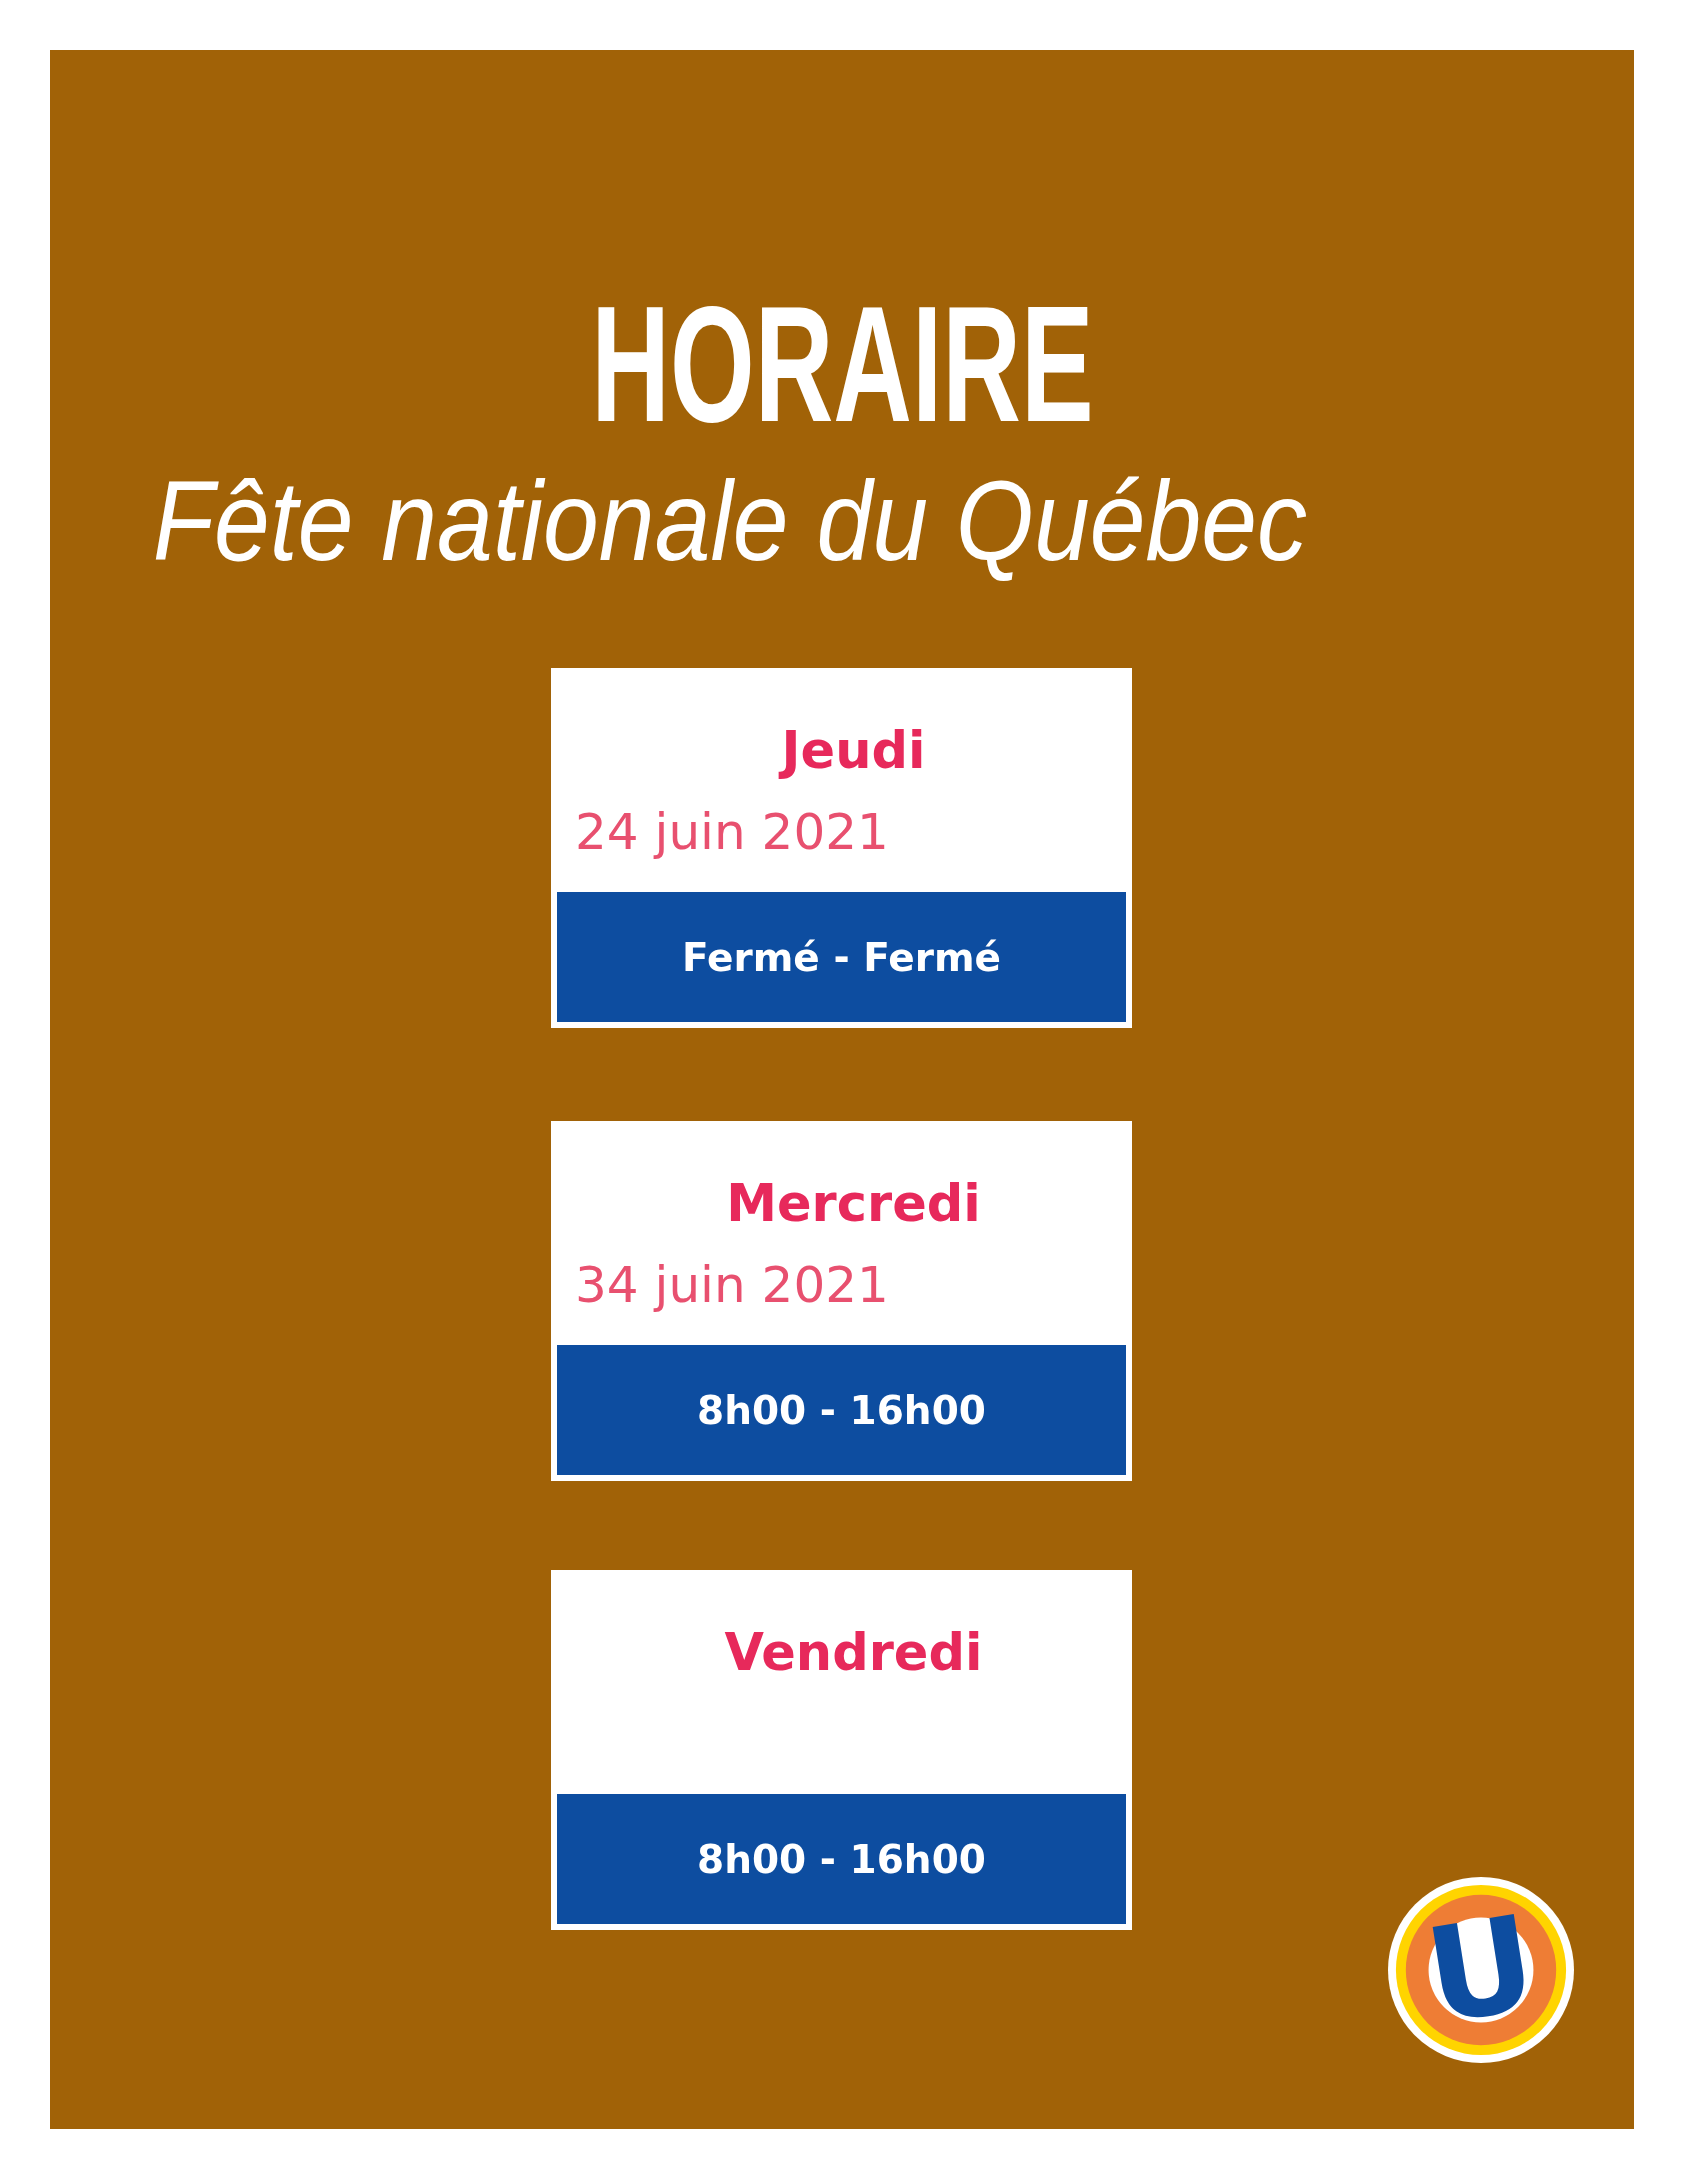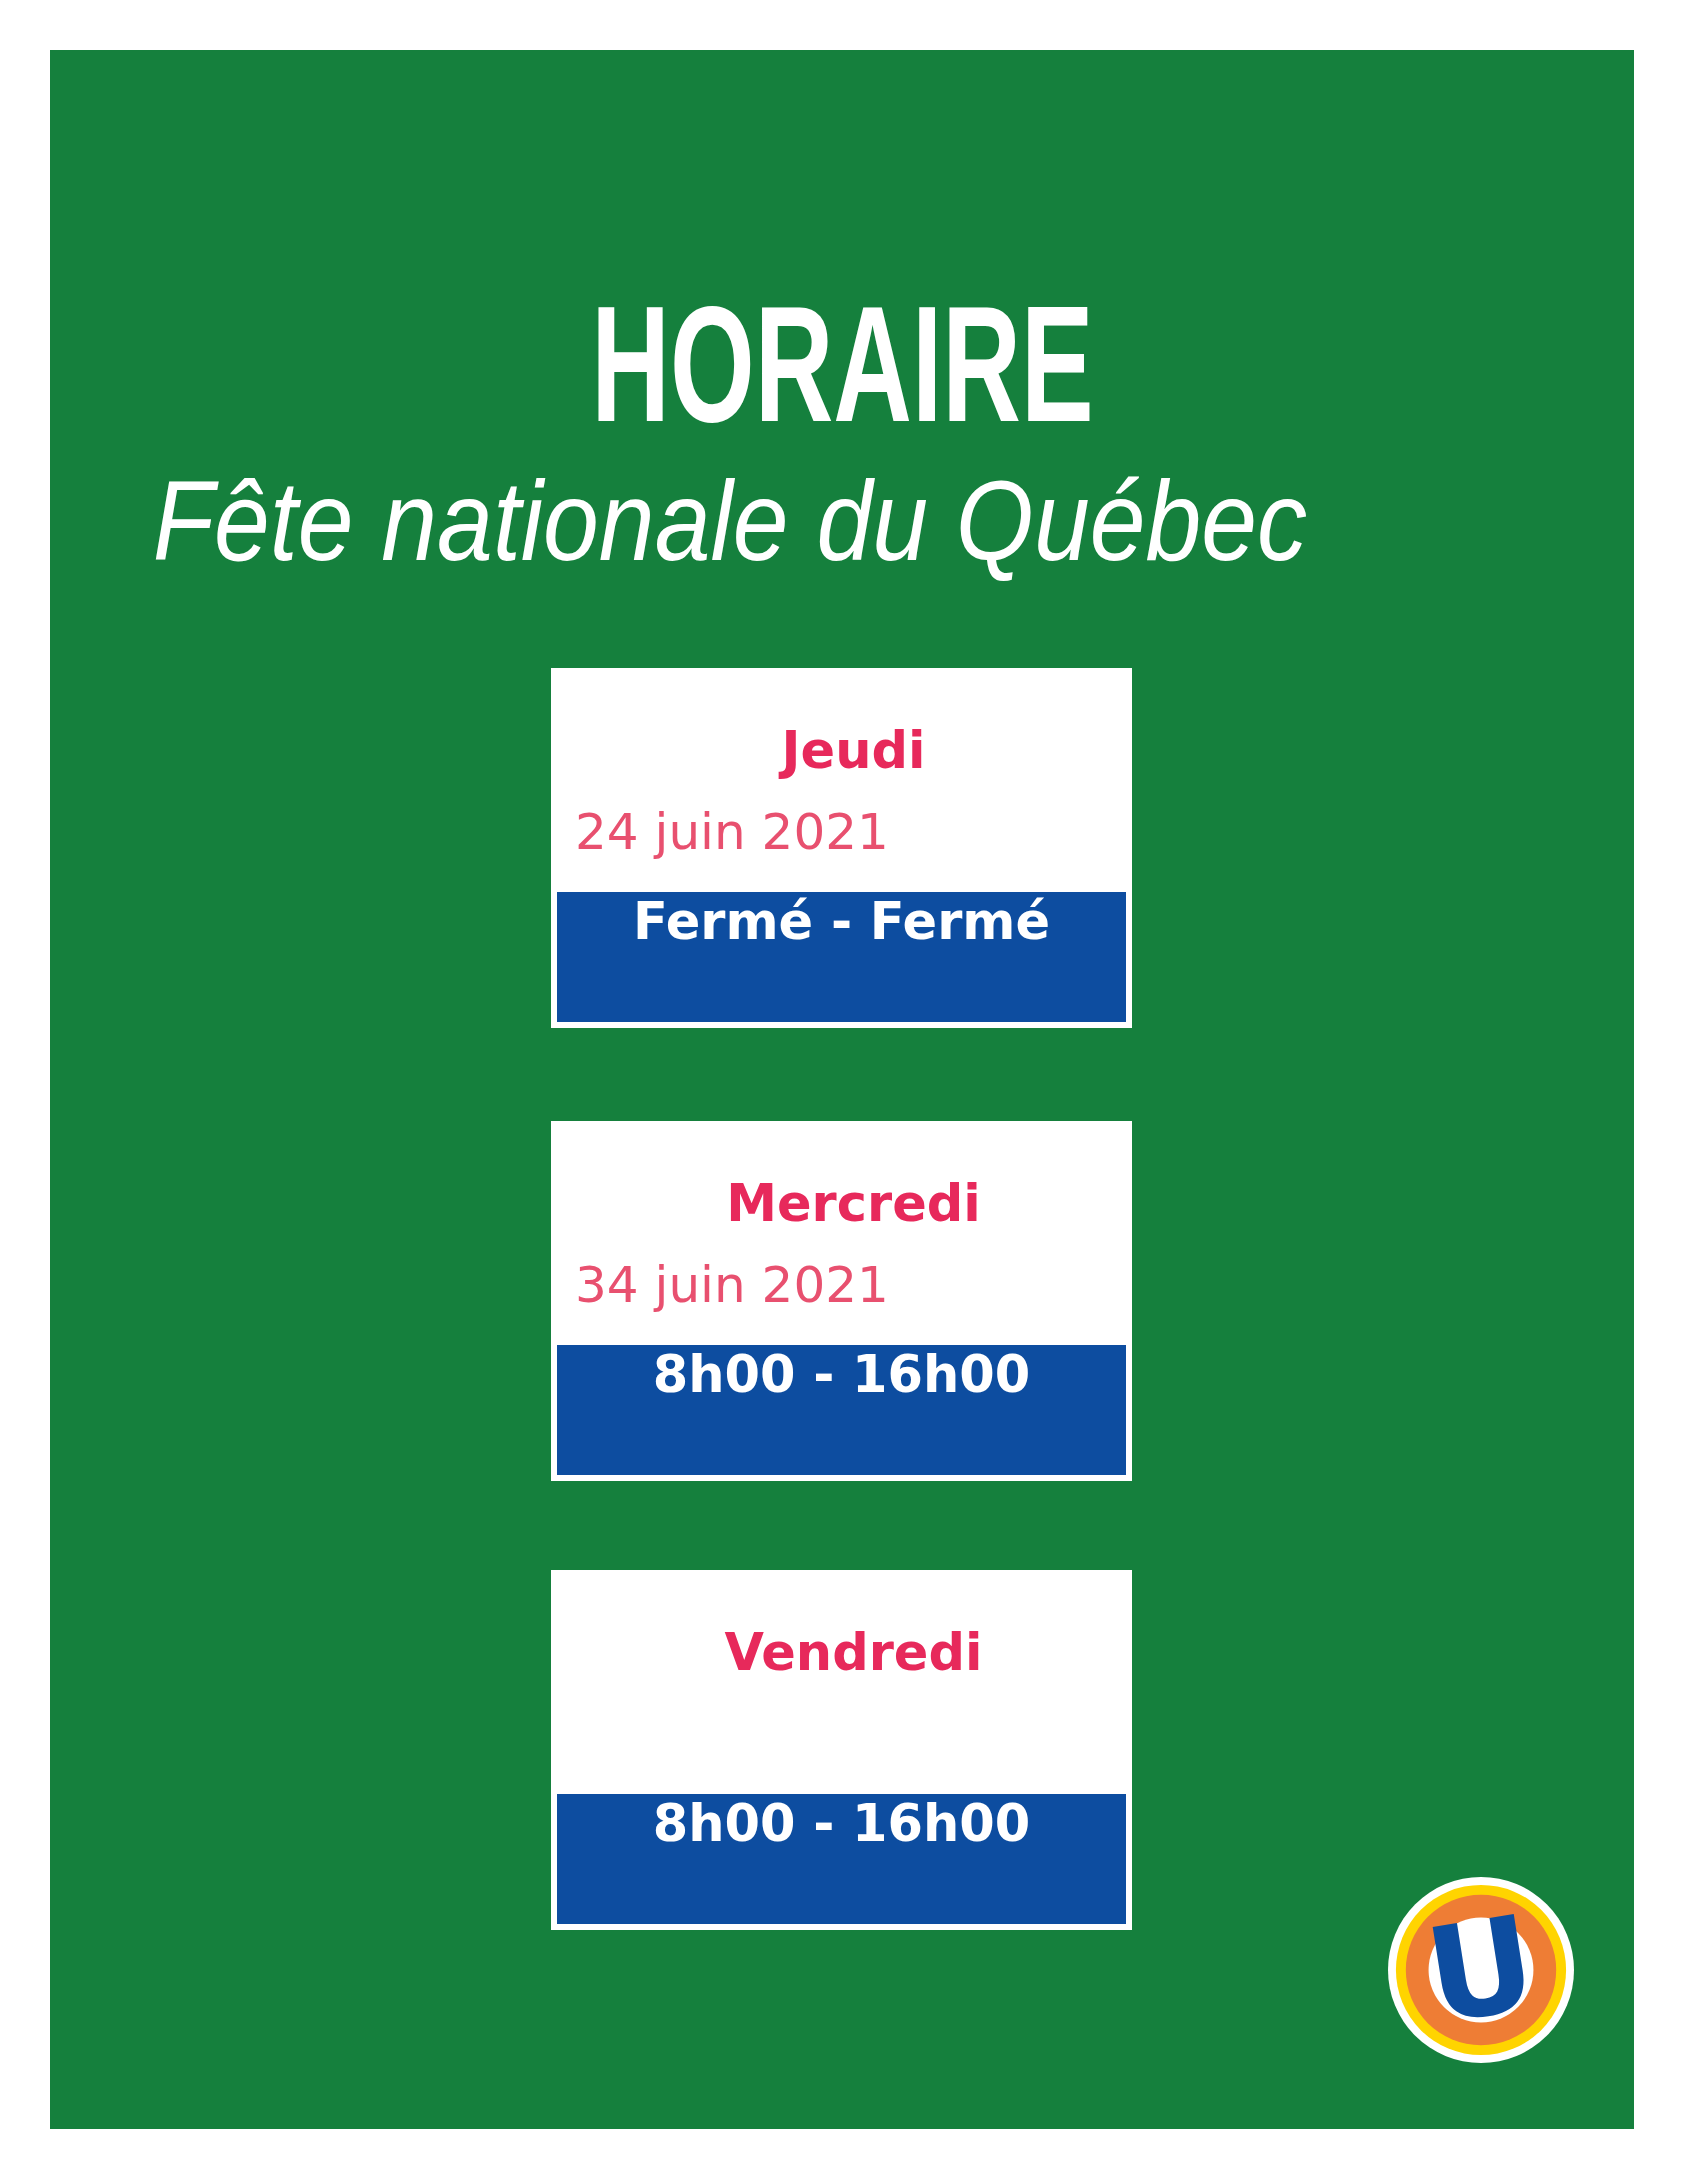--- a/index.html
+++ b/index.html
@@ -5,21 +5,21 @@
   html,body{margin:0;padding:0;}
   body{
     width:1683px;height:2178px;
     background:#ffffff;
     font-family:"Liberation Sans", sans-serif;
     overflow:hidden;
   }
   .poster{position:relative;width:1683px;height:2178px;background:#ffffff;}
   .canvas{
     position:absolute;left:50px;top:50px;width:1584px;height:2079px;
-    background:#15803d;
+    background:#a16207;
   }
   .title{
     position:absolute;left:0;top:232px;width:1584px;
     text-align:center;color:#ffffff;
     font-size:165px;line-height:165px;font-weight:bold;
     white-space:nowrap;
   }
   .title>span{display:inline-block;transform:scaleX(0.66);transform-origin:50% 50%;}
   .subtitle{
     position:absolute;left:0;top:414px;width:1360px;
@@ -42,22 +42,22 @@
     color:#E7295B;white-space:nowrap;padding-left:12px;
   }
   .date{
     position:absolute;left:0;top:139px;width:100%;
     text-align:left;font-size:50px;line-height:50px;font-weight:normal;
     color:#E8506F;white-space:nowrap;padding-left:24px;
   }
   .bar{
     position:absolute;left:6px;right:6px;top:224px;bottom:6px;
     background:#0D4DA0;
-    display:flex;justify-content:center;
-    color:#ffffff;font-size:51px;font-weight:bold;white-space:nowrap;
+    display:flex;align-items:center;justify-content:center;
+    color:#ffffff;font-size:39px;font-weight:bold;white-space:nowrap;
   }
   .logo{position:absolute;left:1338px;top:1827px;width:186px;height:186px;}
 </style>
 </head>
 <body>
 
 <div class="poster">
   <div class="canvas">
 
     <div class="title">

